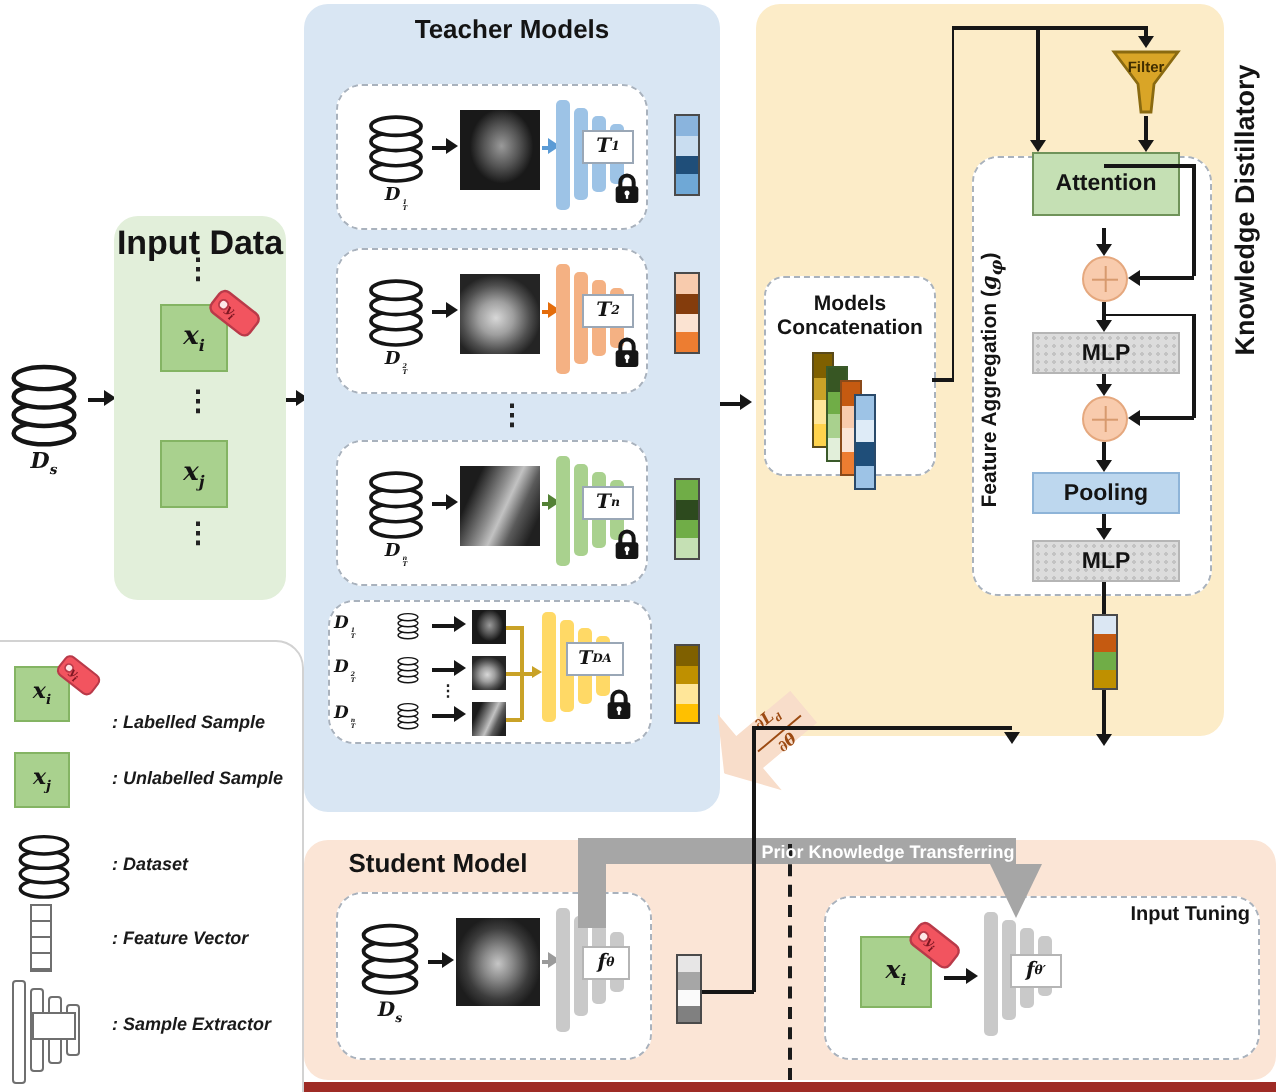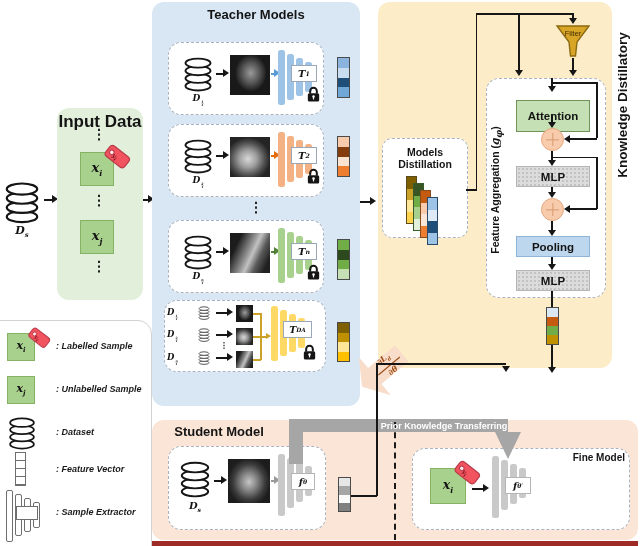--- a/index.html
+++ b/index.html
@@ -270,21 +270,21 @@
 
   <div class="hl" style="left:360px;top:201px;width:11px"></div>
   <div class="ar ar-r" style="left:370px;top:197px"></div>
 
   <div class="panel" style="left:378px;top:2px;width:234px;height:366px;background:#fcecc8"></div>
   <div class="vrot" style="left:615px;top:5px;height:24px;font-size:13.5px">Knowledge Distillatory</div>
 
   <div class="sub-box" style="left:382px;top:138px;width:86px;height:100px;border-radius:10px"></div>
   <div class="abs" style="left:382px;top:146px;width:86px;text-align:center;font-weight:bold;font-size:10.5px;line-height:12px">
     <div>Models</div>
-      <div>Distillation</div>
+      <div>Concatenation</div>
   </div>
   <div class="fvec" style="left:406px;top:176px;width:11px;height:48px;border-color:#5a4a1a">
       <i style="background: rgb(127, 96, 0);"></i>
       <i style="background: rgb(201, 162, 39);"></i>
       <i style="background: rgb(255, 230, 153);"></i>
       <i style="background: rgb(255, 211, 77);"></i>
     </div>
   <div class="fvec" style="left:413px;top:183px;width:11px;height:48px;border-color:#3a5a2a">
       <i style="background: rgb(55, 86, 35);"></i>
       <i style="background: rgb(112, 173, 71);"></i>
@@ -307,30 +307,30 @@
   <div class="hl" style="left:466px;top:189px;width:11px"></div>
   <div class="vl" style="left:475.6px;top:13px;height:177px"></div>
   <div class="hl" style="left:475.6px;top:13px;width:98px"></div>
   <div class="vl" style="left:518px;top:13px;height:57px"></div>
   <div class="ar ar-d" style="left:514.6px;top:70px"></div>
   <div class="vl" style="left:572px;top:13px;height:5px"></div>
   <div class="ar ar-d" style="left:568.6px;top:18px"></div>
   <svg class="abs" style="left:555px;top:24px;width:36px;height:34px">
       <use href="#funnel"></use>
     </svg>
-  <div class="abs" style="left:555px;top:29px;width:36px;text-align:center;font-size:7.5px;font-weight:normal;color:#402e00">Filter</div>
+  <div class="abs" style="left:555px;top:29px;width:36px;text-align:center;font-size:7.5px;font-weight:bold;color:#402e00">Filter</div>
   <div class="vl" style="left:572px;top:58px;height:12px"></div>
   <div class="ar ar-d" style="left:568.6px;top:70px"></div>
 
   <div class="sub-box" style="left:486px;top:78px;width:120px;height:220px"></div>
   <div class="vrot" style="left:489px;top:90px;height:16px;font-size:10.5px"><span>Feature Aggregation (</span><span class="math" style="font-weight:bold">g</span><sub class="math">φ</sub><span>)</span></div>
 
   <div class="vl" style="left:551.4px;top:78px;height:8px"></div>
   <div class="ar ar-d" style="left:548px;top:86px"></div>
-  <div class="block bl-green" style="left:516px;top:100px;width:74px;height:32px">Attention</div>
+  <div class="block bl-green" style="left:516px;top:76px;width:74px;height:32px">Attention</div>
 
   <div class="hl" style="left:552px;top:82.4px;width:45px"></div>
   <div class="vl" style="left:596px;top:82.4px;height:56px"></div>
   <div class="hl" style="left:568px;top:138.3px;width:29px"></div>
   <div class="ar ar-l" style="left:563.5px;top:134.8px"></div>
   <div class="vl" style="left:551.4px;top:114px;height:9px"></div>
   <div class="ar ar-d" style="left:548px;top:122px"></div>
   <div class="plus" style="left:541px;top:128px"></div>
   <div class="vl" style="left:551.4px;top:151px;height:9px"></div>
   <div class="ar ar-d" style="left:548px;top:160px"></div>
@@ -405,21 +405,21 @@
       </span>
   </div>
   <div class="fvec" style="left:338px;top:477px;width:13px;height:35px">
       <i style="background: rgb(231, 230, 230);"></i>
       <i style="background: rgb(166, 166, 166);"></i>
       <i style="background: rgb(250, 250, 250);"></i>
       <i style="background: rgb(128, 128, 128);"></i>
     </div>
 
   <div class="sub-box" style="left:412px;top:448px;width:218px;height:82px"></div>
-  <div class="abs" style="left:545px;top:452px;width:80px;text-align:right;font-weight:bold;font-size:10px">Fine Model</div>
+  <div class="abs" style="left:545px;top:452px;width:80px;text-align:right;font-weight:bold;font-size:10px">Input Tuning</div>
   <div class="sq" style="left:430px;top:468px;width:36px;height:36px">
     <span class="math" style="font-size:12.5px"><span>x</span><sub>i</sub></span>
   </div>
   <svg class="abs" style="left:452px;top:459px;width:30px;height:28px">
       <use href="#tag"></use>
     </svg>
   <span class="taglbl" style="left:462px;top:468px"><span>y</span><sub>i</sub></span>
   <div class="hl" style="left:472px;top:488px;width:12px"></div>
   <div class="ar ar-r" style="left:483px;top:484px"></div>
   <div class="extr c-gray" style="left:492px;top:454px;width:36px;height:66px">
@@ -435,21 +435,21 @@
 
   <div class="abs" style="left:-20px;top:320px;width:172px;height:260px;border:1.2px solid #d2d2d2;border-radius:14px"></div>
 
   <div class="sq" style="left:7px;top:333px;width:28px;height:28px">
     <span class="math" style="font-size:11px"><span>x</span><sub>i</sub></span>
   </div>
   <svg class="abs" style="left:26px;top:326px;width:26px;height:24px">
       <use href="#tag"></use>
     </svg>
   <span class="taglbl" style="left:34px;top:334px;font-size:5.5px"><span>y</span><sub>i</sub></span>
-  <div class="leg-label" style="left:56px;top:341px">: Labelled Sample</div>
+  <div class="leg-label" style="left:56px;top:356px">: Labelled Sample</div>
 
   <div class="sq" style="left:7px;top:376px;width:28px;height:28px">
     <span class="math" style="font-size:11px"><span>x</span><sub>j</sub></span>
   </div>
   <div class="leg-label" style="left:56px;top:384px">: Unlabelled Sample</div>
 
   <svg class="abs" style="left:6px;top:414px;width:32px;height:36px">
       <use href="#cyl"></use>
     </svg>
   <div class="leg-label" style="left:56px;top:427px">: Dataset</div>

